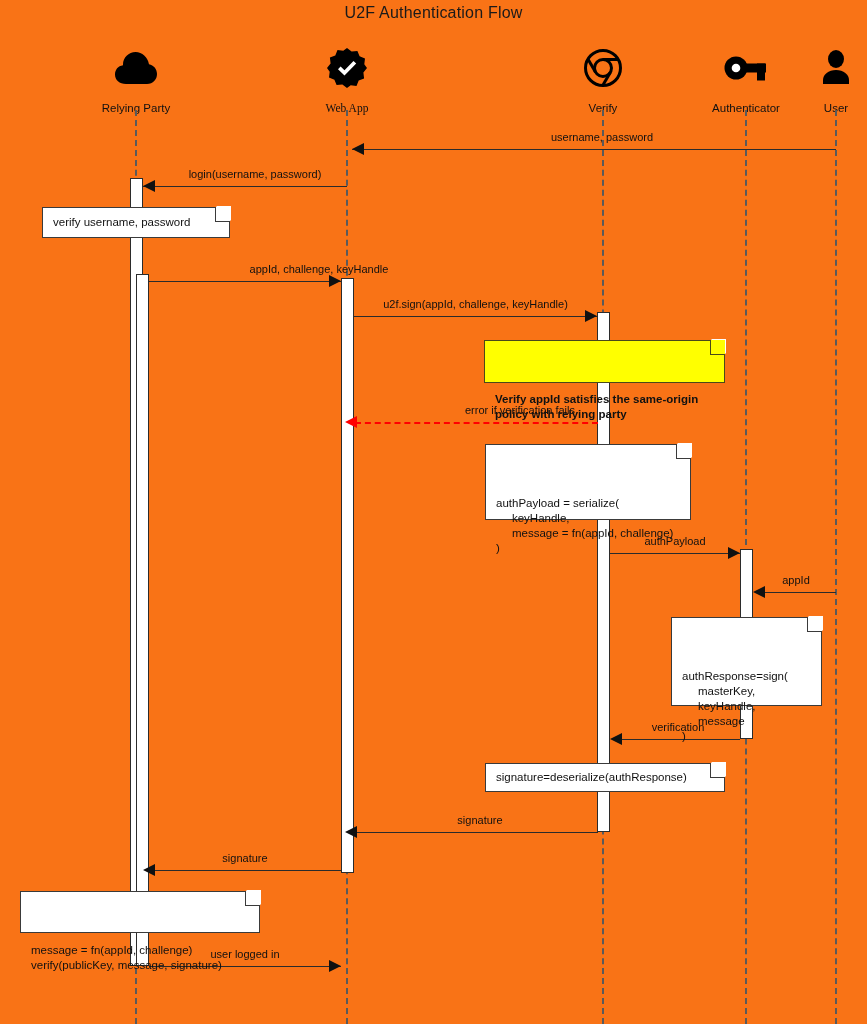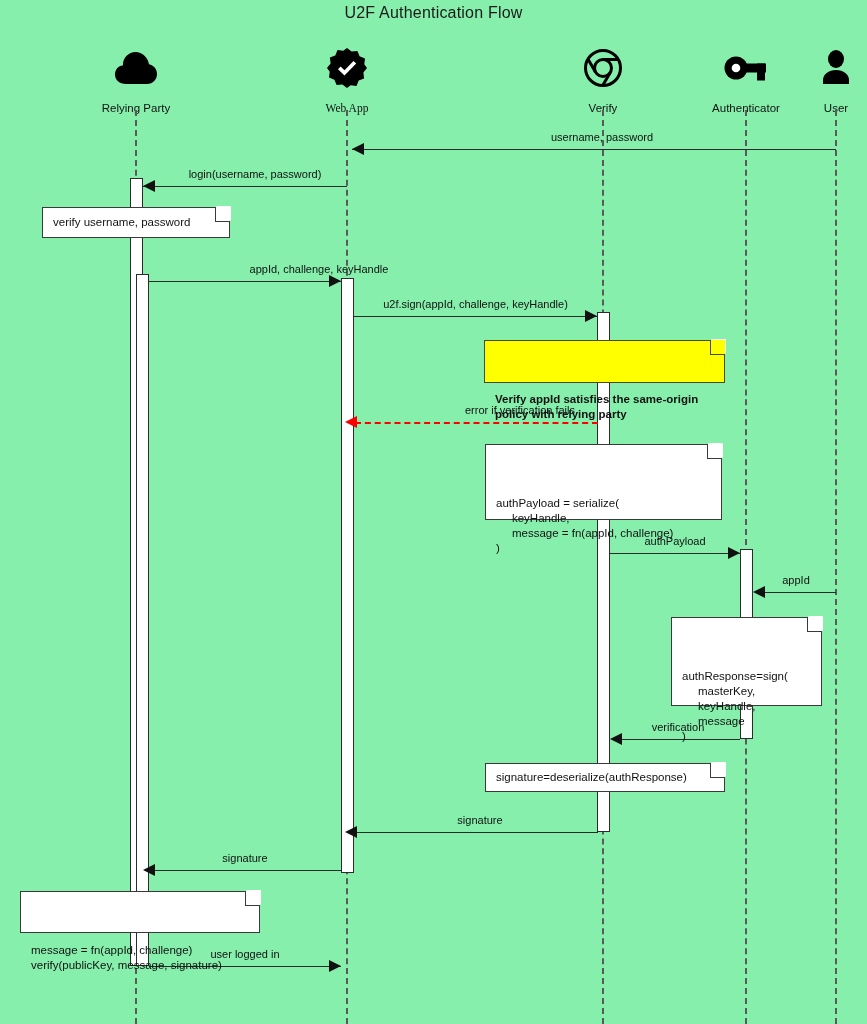--- a/index.html
+++ b/index.html
@@ -7,21 +7,21 @@
     padding: 0;
     background: #ffffff;
   }
   body {
     font-family: "Liberation Sans", sans-serif;
   }
   #canvas {
     position: relative;
     width: 867px;
     height: 1024px;
-    background: #86efac;
+    background: #f97316;
     overflow: hidden;
   }
   .title {
     position: absolute;
     left: 0;
     top: 4px;
     width: 867px;
     text-align: center;
     font-size: 16px;
     color: #1a1a1a;
@@ -227,21 +227,21 @@
   <div class="note yellow" style="left:484px; top:340px; width:241px; height:43px;">
     <span class="foldmask"></span><span class="fold"></span>
     <span class="txt">Verify appId satisfies the same-origin
 policy with relying party</span>
   </div>
 
   <div class="msglabel" style="left:360px; top:404px; width:320px;">error if verification fails</div>
   <div class="msg dashed" style="left:355px; top:422px; width:243px;"></div>
   <div class="arrowhead left red" style="left:345px; top:416px;"></div>
 
-  <div class="note" style="left:485px; top:444px; width:237px; height:76px;">
+  <div class="note" style="left:485px; top:444px; width:206px; height:76px;">
     <span class="foldmask"></span><span class="fold"></span>
     <span class="txt">authPayload = serialize(
      keyHandle,
      message = fn(appId, challenge)
 )</span>
   </div>
 
   <div class="msglabel" style="left:610px; top:535px; width:130px;">authPayload</div>
   <div class="msg" style="left:610px; top:553px; width:130px;"></div>
   <div class="arrowhead right" style="left:728px; top:547px;"></div>

